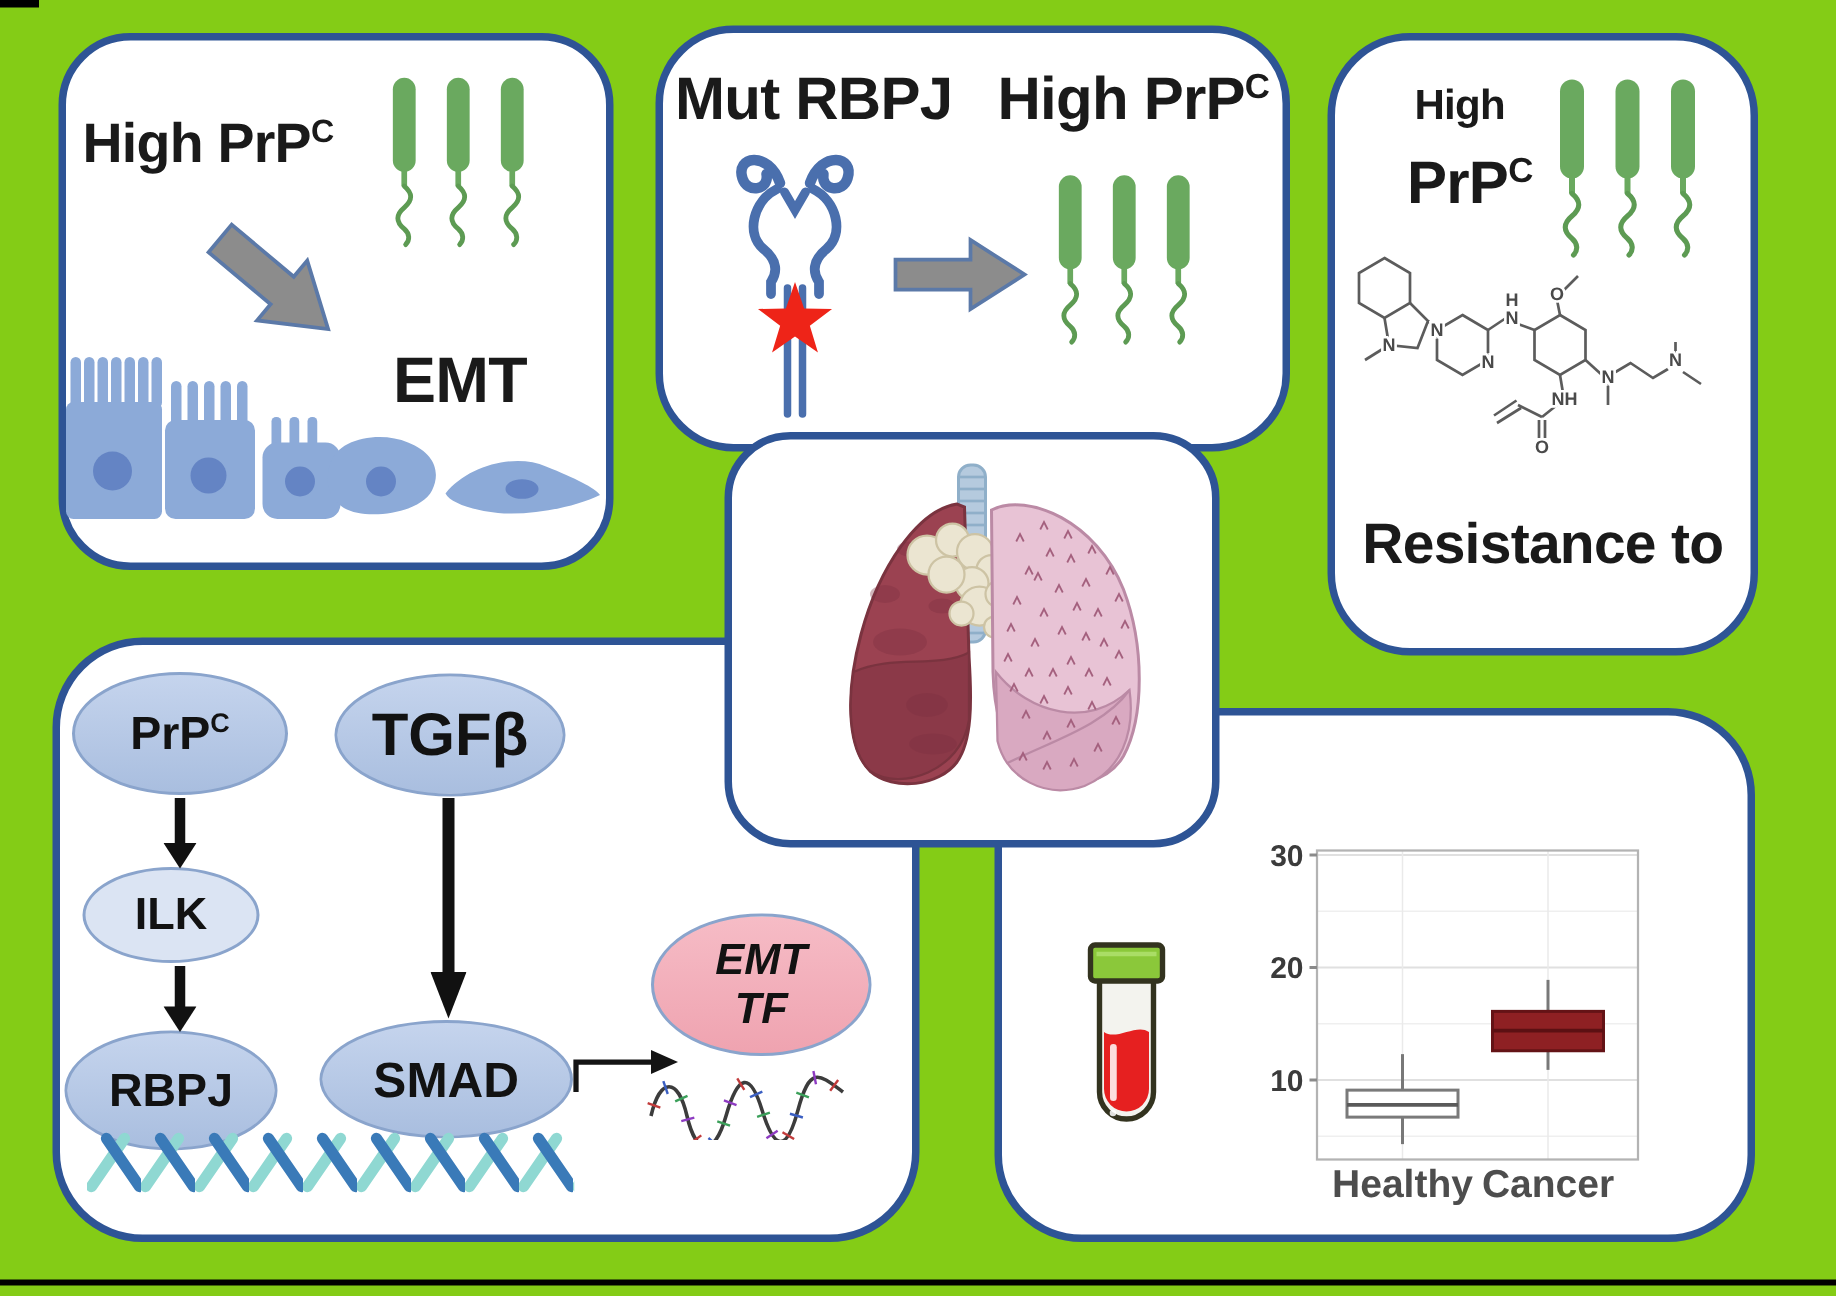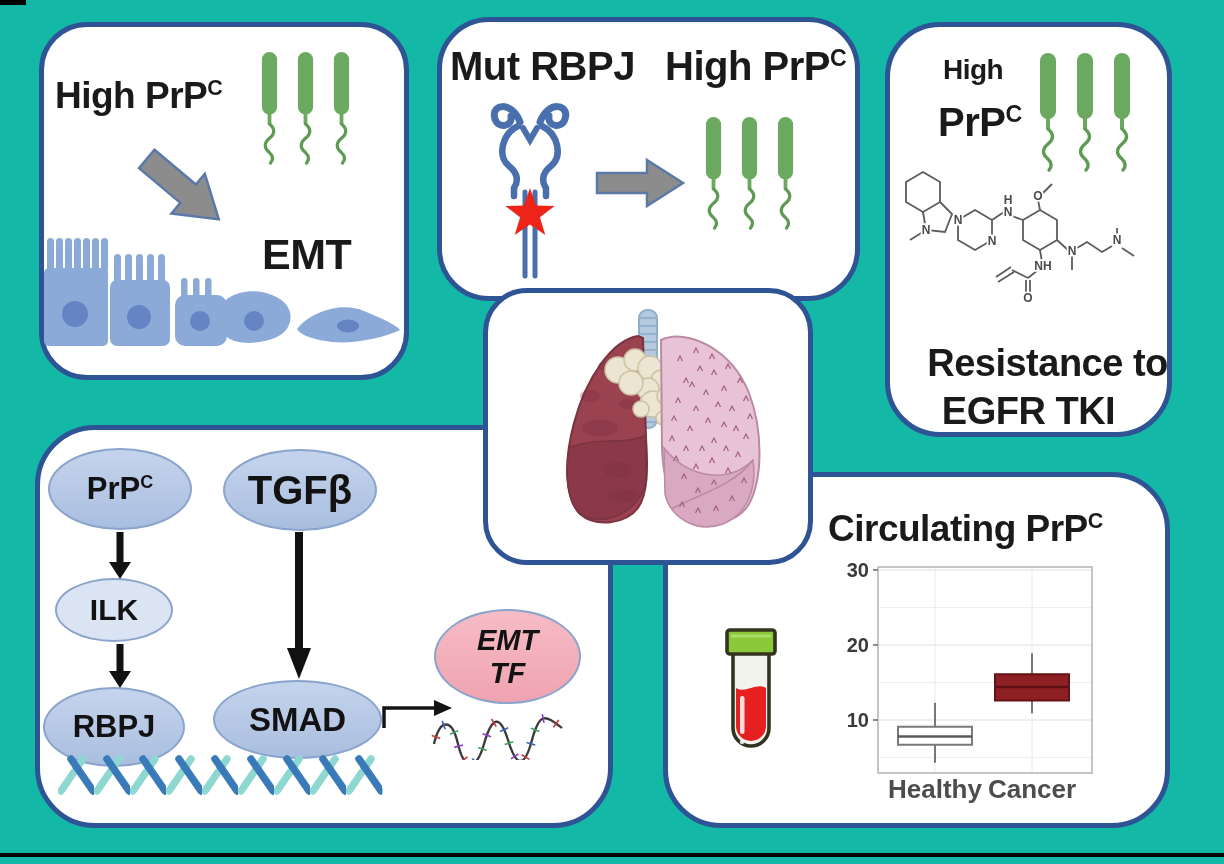--- a/index.html
+++ b/index.html
@@ -1,16 +1,16 @@
 <!DOCTYPE html>
 <html><head>
 <meta charset="utf-8">
 <style>
   html,body{margin:0;padding:0;background:#fff;}
-  .canvas{position:relative;width:1224px;height:864px;background:#14b8a6;overflow:hidden;
+  .canvas{position:relative;width:1224px;height:864px;background:#84cc16;overflow:hidden;
           font-family:"Liberation Sans",sans-serif;}
   .panel{position:absolute;background:#fff;border:5px solid #2e5495;box-sizing:border-box;z-index:1;}
   .panel-center{z-index:2;}
   .abs{position:absolute;z-index:3;}
   .label{position:absolute;z-index:3;font-weight:bold;color:#1a1a1a;white-space:nowrap;
          font-family:"Liberation Sans",sans-serif;letter-spacing:-0.5px;}
   .label sup{font-size:58%;}
   .node{position:absolute;z-index:3;border-radius:50%;box-sizing:border-box;
         border:2px solid #8aa4cc;background:linear-gradient(#c5d4ed,#a9bedf);
         display:flex;align-items:center;justify-content:center;
@@ -159,22 +159,21 @@
       <text x="118" y="34">H</text>
       <text x="118" y="46">N</text>
       <text x="148" y="30">O</text>
       <text x="182" y="85">N</text>
       <text x="227" y="74">N</text>
       <text x="153" y="100">NH</text>
       <text x="138" y="132">O</text>
     </g>
   </svg>
 
-  <div class="label" style="left:885px;top:342px;width:287px;text-align:center;font-size:38px;margin-left:19px;">Resistance to</div>
-  <div class="label" style="left:885px;top:390px;width:287px;text-align:center;font-size:38px;">EGFR TKI</div>
+  <div class="label" style="left:885px;top:342px;width:287px;text-align:center;font-size:38px;">Resistance to</div>
 
   <svg class="abs" style="left:500px;top:308px;" width="298" height="242" viewBox="0 0 298 242">
     <g>
       <rect x="139" y="2" width="18" height="118" rx="8" fill="#b5cade" stroke="#8fafc9" stroke-width="2"></rect>
       <g stroke="#8fafc9" stroke-width="1.8">
         <line x1="140" y1="10" x2="156" y2="10"></line>
           <line x1="140" y1="18" x2="156" y2="18"></line>
         <line x1="140" y1="26" x2="156" y2="26"></line>
           <line x1="140" y1="34" x2="156" y2="34"></line>
         <line x1="140" y1="42" x2="156" y2="42"></line>
@@ -319,21 +318,20 @@
         <line x1="102.88237673915447" y1="22.340202157431673" x2="111.3001336368221" y2="25.524753744667937" stroke="#3ba05a" stroke-width="1.6"></line>
         <line x1="114.28403123235279" y1="8.045007677814137" x2="115.98583571100659" y2="16.882646588543285" stroke="#8e3bc2" stroke-width="1.6"></line>
         <line x1="130.76633148308696" y1="13.962605002134016" x2="125.43270416144429" y2="21.211909768373797" stroke="#c23b3b" stroke-width="1.6"></line>
       </g>
   </svg>
 
   <svg class="abs" style="left:58px;top:752px;" width="325" height="46" viewBox="0 0 325 46">
     <rect x="0" y="0" width="325" height="46" fill="url(#helixp)"></rect>
   </svg>
 
-  <div class="label" style="left:828px;top:508px;font-size:37px;"><span>Circulating PrP</span><sup>C</sup></div>
 
   <svg class="abs" style="left:722px;top:626px;" width="58" height="140" viewBox="0 0 58 140">
     <path d="M11 26 h36 v76 a18 18 0 0 1 -36 0 Z" fill="#f3f3ee" stroke="#33331f" stroke-width="3.6"></path>
     <path d="M14 62 c 8 6 22 -6 30 0 v 38 a15 15 0 0 1 -30 0 Z" fill="#e62020"></path>
     <rect x="18" y="70" width="4.5" height="38" rx="2.2" fill="#ffffff" opacity="0.85"></rect>
     <circle cx="20" cy="116" r="2.2" fill="#ffffff" opacity="0.85"></circle>
     <rect x="5" y="4" width="48" height="24" rx="3" fill="#8bc83a" stroke="#33331f" stroke-width="3.6"></rect>
     <line x1="9" y1="10" x2="49" y2="10" stroke="#aadd66" stroke-width="3"></line>
   </svg>
 

